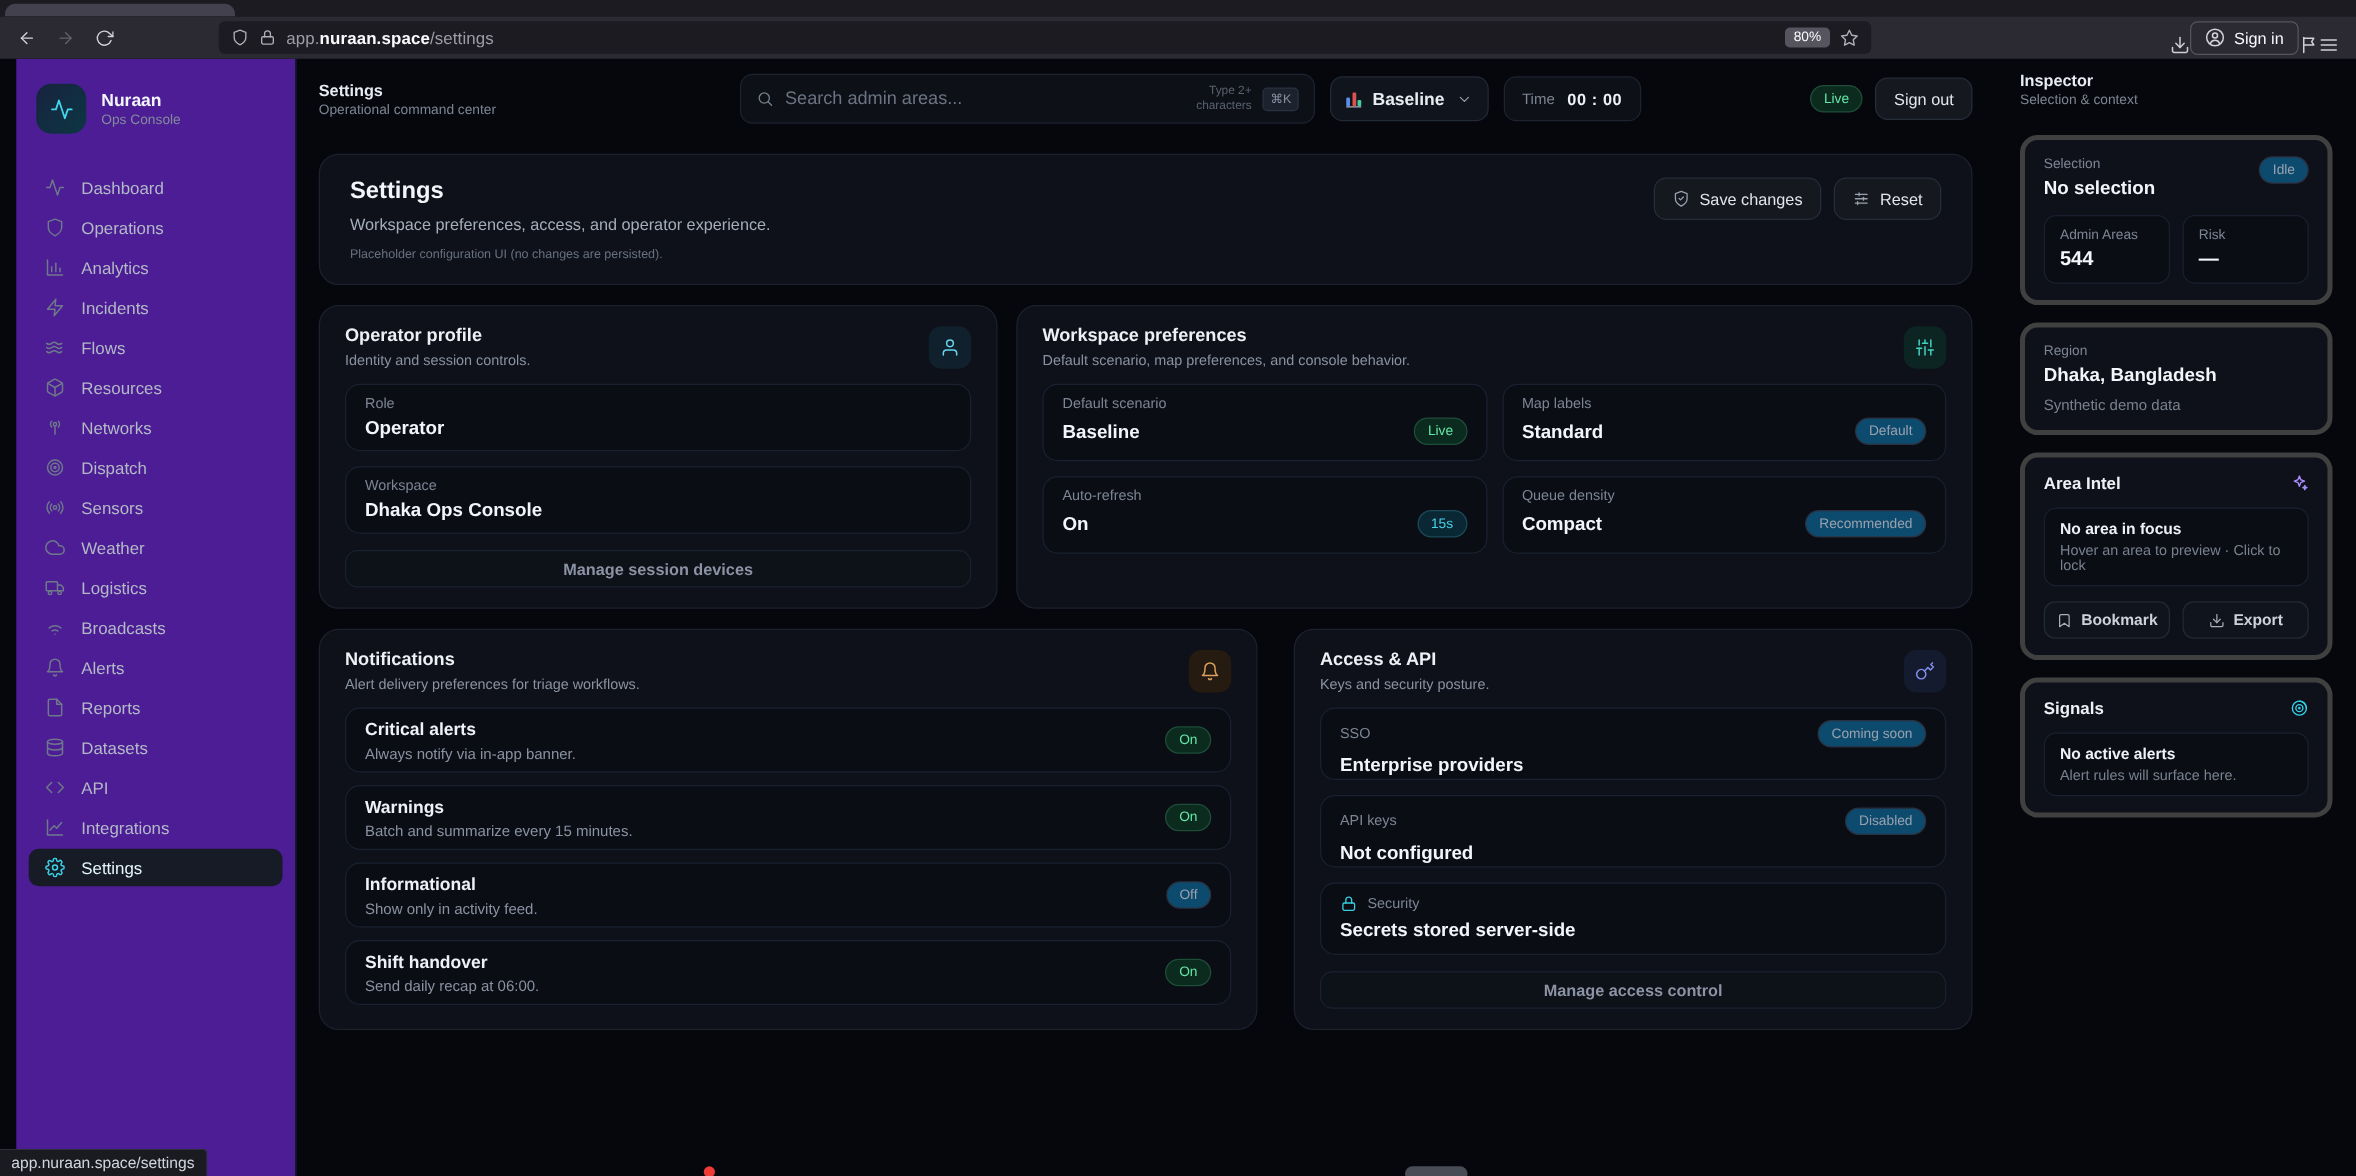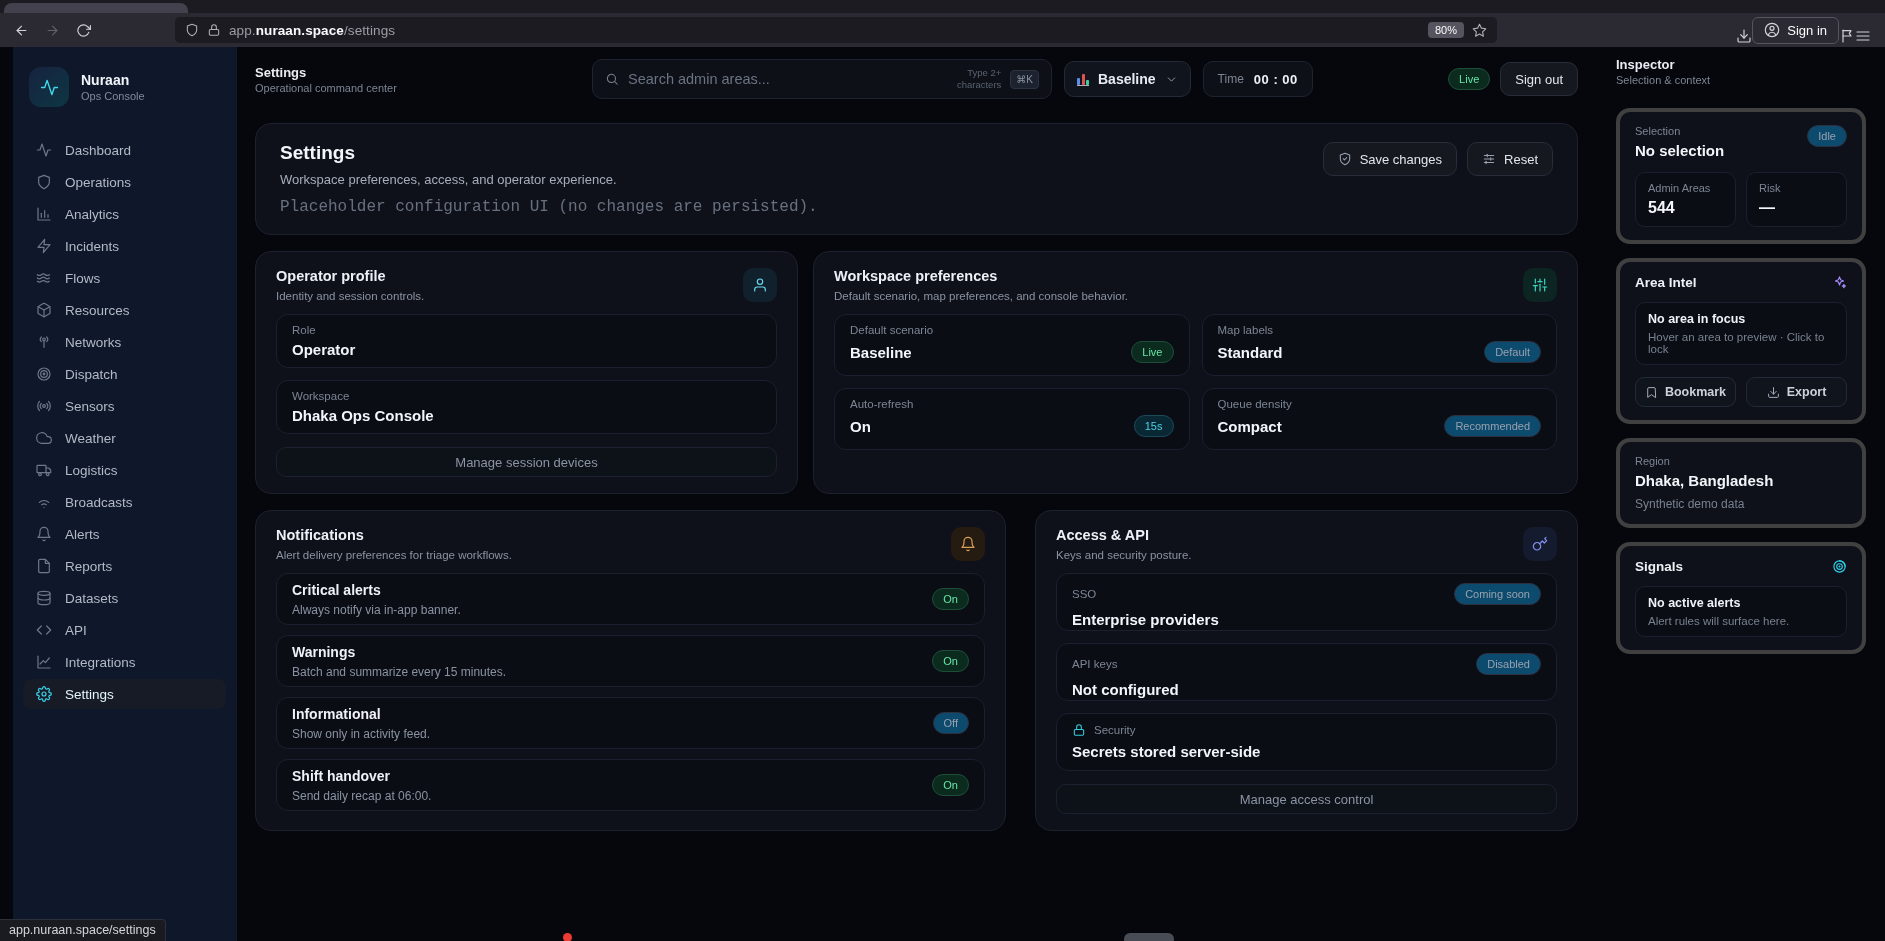--- a/index.html
+++ b/index.html
@@ -30,21 +30,21 @@
   .tools .ic { color:#cfcfd6; font-size:16px; }
   .signin { display:flex; align-items:center; gap:7px; background:transparent; border:1px solid #55545f;
             border-radius:6px; height:27px; padding:0 11px; color:#fbfbfe; font-size:13px; cursor:pointer;
             font-family:inherit; }
   .signin .ic { font-size:16px; color:#d3d3da; }
 
   
   .app { position:absolute; top:47px; left:0; right:0; bottom:0; display:flex; padding-left:13px; background:#05070c; }
 
   
-  .sidebar { width:224px; background:#0f172a; border-right:1px solid #141925; padding-top:14px; flex:none; }
+  .sidebar { width:224px; background:#4c1d95; border-right:1px solid #141925; padding-top:14px; flex:none; }
   .brand { display:flex; align-items:center; gap:12px; padding:6px 16px 26px; }
   .logo { width:40px; height:40px; border-radius:12px; background:linear-gradient(135deg,#17233f,#0d3643);
           display:flex; align-items:center; justify-content:center; color:#43d6ec; font-size:19px; }
   .bname { font-weight:700; font-size:14px; color:#f2f5fa; }
   .bsub { font-size:11px; color:#828a9a; margin-top:2px; }
   .nav-item { display:flex; align-items:center; gap:13px; height:30px; margin:2px 10px; padding:0 13px;
               border-radius:8px; color:#b3bac6; font-size:13.5px; cursor:pointer; }
   .nav-item .ic { font-size:16px; color:#6f788a; }
   .nav-item.active { background:#161b25; color:#e4f6fb; }
   .nav-item.active .ic { color:#3bd1e9; }
@@ -87,41 +87,41 @@
   .btn { background:#15181f; border:1px solid #272d39; border-radius:10px; height:34px; padding:0 14px;
          color:#e2e6ec; font-size:13px; cursor:pointer; font-family:inherit; display:inline-flex;
          align-items:center; gap:8px; }
   .btn .ic { color:#99a1af; font-size:14px; }
 
   .card { background:#0e1119; border:1px solid #1c212e; border-radius:16px; }
 
   .hero { margin-top:22px; padding:18px 24px; display:flex; align-items:flex-start; }
   .hero h1 { font-size:19px; font-weight:700; color:#f2f5f9; }
   .hero .sub { font-size:13px; color:#a6aebb; margin-top:8px; }
-  .hero .note { font-size:16px; color:#687080; margin-top:11px;font-family:Liberation Mono, monospace; }
+  .hero .note { font-size:10px; color:#687080; margin-top:11px; }
   .hero-actions { margin-left:auto; display:flex; gap:10px; }
 
   .row2 { display:grid; grid-template-columns:543px 1fr; gap:15px; margin-top:16px; }
   .row3 { display:grid; grid-template-columns:751px 1fr; gap:29px; margin-top:16px; }
   .sec { padding:16px 20px; position:relative; }
   .sec-head { display:flex; align-items:flex-start; }
   .sec-title { font-size:14.5px; font-weight:700; color:#edf1f6; }
   .sec-sub { font-size:11.5px; color:#8a92a2; margin-top:6px; }
   .chip { width:34px; height:34px; border-radius:10px; margin-left:auto; display:flex; align-items:center;
           justify-content:center; font-size:16px; }
   .chip.user { background:#10202c; color:#6ad4f0; }
   .chip.teal { background:#0d2522; color:#3fd3c2; }
   .chip.amber{ background:#261b11; color:#d9a05b; }
   .chip.indigo{ background:#151b2e; color:#8490f2; }
 
   .field { background:#0a0d14; border:1px solid #1a2030; border-radius:12px; padding:9px 15px; margin-top:12px; }
   .field .fl { font-size:11.5px; color:#7d8595; }
   .field .fv { font-size:15px; font-weight:700; color:#f2f5f9; margin-top:5px; }
   .ghost-btn { margin-top:13px; height:30px; width:100%; background:#0d1118; border:1px solid #1b2130;
-               border-radius:10px; color:#8b93a4; font-size:13px; font-weight:400; cursor:pointer;
+               border-radius:10px; color:#8b93a4; font-size:13px; font-weight:700; cursor:pointer;
                font-family:inherit; }
 
   .tiles { display:grid; grid-template-columns:1fr 1fr; gap:12px; margin-top:12px; }
   .tile { background:#0a0d14; border:1px solid #1a2030; border-radius:12px; padding:9px 15px; height:62px; }
   .tile .fl { font-size:11.5px; color:#7d8595; }
   .tile .vrow { display:flex; align-items:center; margin-top:5px; }
   .tile .fv { font-size:15px; font-weight:700; color:#f2f5f9; }
   .tile .badge { margin-left:auto; }
 
   .nrows { margin-top:12px; display:flex; flex-direction:column; gap:10px; }
@@ -703,20 +703,26 @@
             <div class="sv">544</div>
           </div>
           <div class="stat">
             <div class="lab">Risk</div>
             <div class="sv">—</div>
           </div>
         </div>
     </div>
 
     <div class="icard">
+      <div class="lab">Region</div>
+      <div class="val">Dhaka, Bangladesh</div>
+      <div class="inote">Synthetic demo data</div>
+    </div>
+
+    <div class="icard">
       <div class="icard-head">
         <div class="sec-title">Area Intel</div>
         <span class="ic ic-purple">
             <svg viewBox="0 0 24 24" fill="none" stroke="currentColor" stroke-width="1.8" stroke-linecap="round" stroke-linejoin="round">
               <path d="M12 3l1.8 4.7L18.5 9.5l-4.7 1.8L12 16l-1.8-4.7L5.5 9.5l4.7-1.8z"></path>
               <path d="M19 15l.7 2 2 .7-2 .7-.7 2-.7-2-2-.7 2-.7z"></path>
             </svg>
           </span>
       </div>
       <div class="ibox">
@@ -739,26 +745,20 @@
                 <polyline points="7 10 12 15 17 10"></polyline>
                 <line x1="12" y1="15" x2="12" y2="3"></line>
               </svg>
             </span>
           <span>Export</span>
         </button>
       </div>
     </div>
 
     <div class="icard">
-      <div class="lab">Region</div>
-      <div class="val">Dhaka, Bangladesh</div>
-      <div class="inote">Synthetic demo data</div>
-    </div>
-
-    <div class="icard">
       <div class="icard-head">
         <div class="sec-title">Signals</div>
         <span class="ic ic-cyan">
             <svg viewBox="0 0 24 24" fill="none" stroke="currentColor" stroke-width="1.8" stroke-linecap="round" stroke-linejoin="round">
               <circle cx="12" cy="12" r="9"></circle>
               <circle cx="12" cy="12" r="4.5"></circle>
               <circle cx="12" cy="12" r="0.8"></circle>
               <path d="M12 3a9 9 0 0 1 9 9"></path>
             </svg>
           </span>

